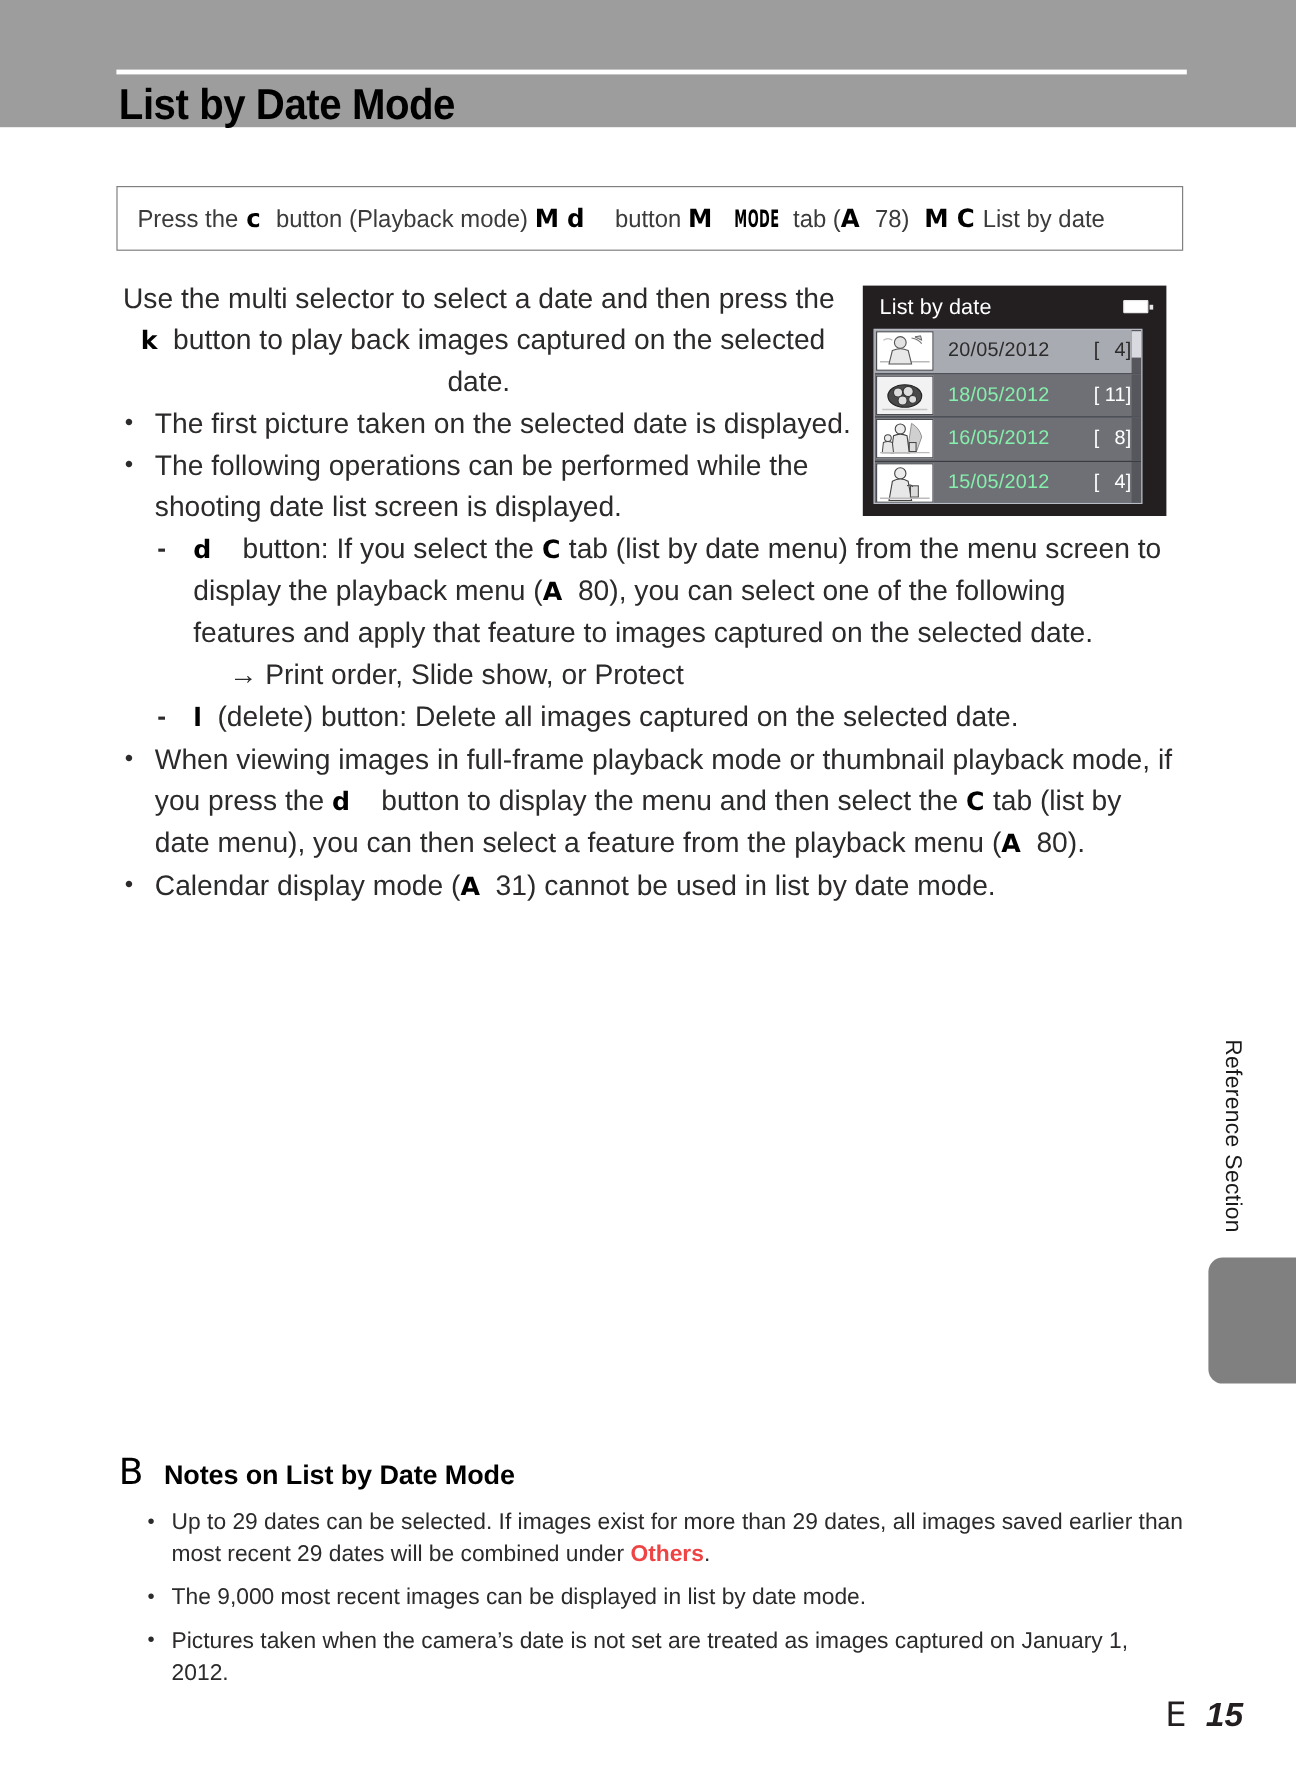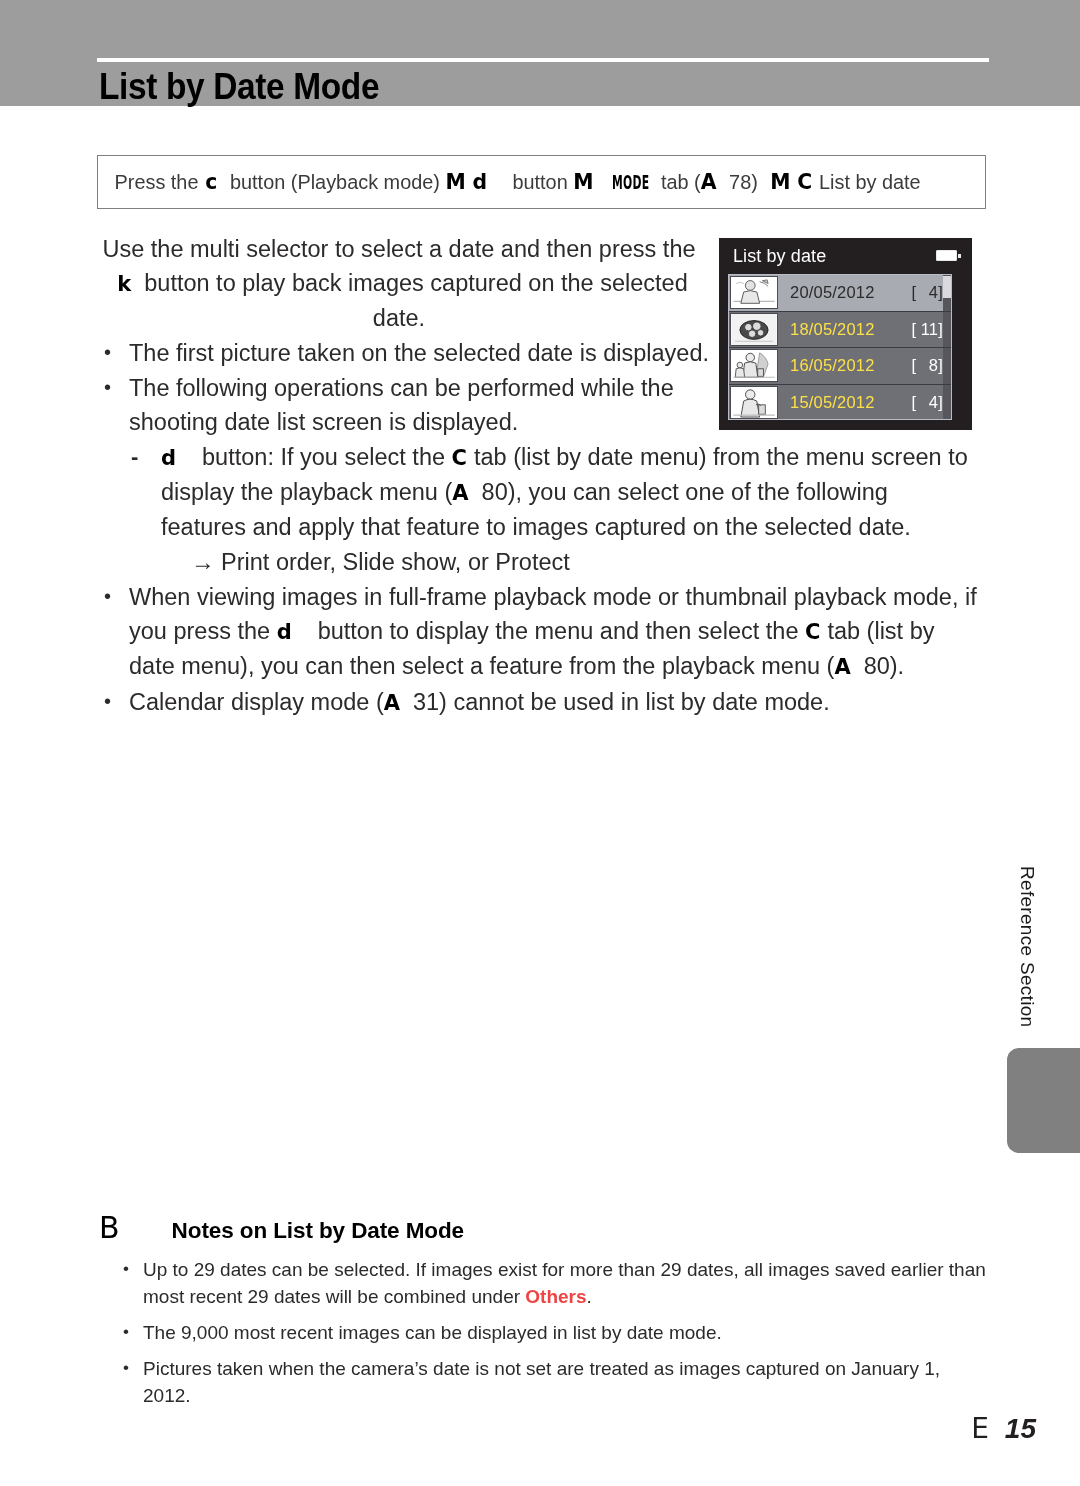--- a/index.html
+++ b/index.html
@@ -215,21 +215,21 @@
     background: #ffffff;
     border: 1px solid #4a4c52;
     box-sizing: border-box;
     flex: 0 0 auto;
     overflow: hidden;
     position: relative;
   }
   .thumb svg { display: block; width: 100%; height: 100%; }
   .lcd-date {
     font-size: 16.5px;
-    color: #fde047;
+    color: #86efac;
     margin-left: 12px;
     letter-spacing: 0.2px;
     white-space: nowrap;
   }
   .lcd-row.selected .lcd-date { color: #2b2b2b; margin-left: 12px; }
   .lcd-count {
     font-size: 16.5px;
     color: #ffffff;
     margin-left: auto;
     margin-right: 8px;
@@ -277,21 +277,20 @@
     font-family: "DejaVu Sans", sans-serif;
     color: #000000;
     margin-right: 17px;
     line-height: 1;
   }
   .notes-title {
     font-size: 22.5px;
     font-weight: bold;
     color: #000000;
     letter-spacing: -0.1px;
-    margin-left: 35px;
   }
   .notes-list {
     list-style: none;
     margin: 0;
     padding: 0 0 0 22px;
     font-size: 19px;
     line-height: 27px;
     color: #2d2a2b;
   }
   .notes-list li {
@@ -465,20 +464,23 @@
 
   <ul class="dlist">
     <li class="ditem">
       <span class="gly">d</span><span class="sp"></span><span class="sp"></span><span>button: If you select the</span>
       <span class="gly">C</span><span class="sp-s"></span><span>tab (list by date menu) from the menu screen to display the playback menu (</span><span class="gly">A</span><span class="sp"></span><span>80),</span>
       <span>you can select one of the following features and apply that feature to images captured on the selected date.</span>
     </li>
     <li class="arrow-line">
       <span>→</span>&nbsp;<span>Print order, Slide show, or Protect</span>
     </li>
+    <li class="ditem">
+      <span class="gly">l</span><span class="sp"></span><span>(delete) button: Delete all images captured on the selected date.</span>
+    </li>
   </ul>
 
   <ul class="blist">
     <li class="bitem">
       <span>When viewing images in full-frame playback mode or thumbnail playback mode, if you press the</span>
       <span class="gly">d</span><span class="sp"></span><span class="sp"></span><span>button to display the menu and then select the</span>
       <span class="gly">C</span><span class="sp-s"></span><span>tab (list by date menu), you can then select a feature from the playback menu (</span><span class="gly">A</span><span class="sp"></span><span>80).</span>
     </li>
     <li class="bitem">
       <span>Calendar display mode (</span><span class="gly">A</span><span class="sp"></span><span>31) cannot be used in list by date mode.</span>

